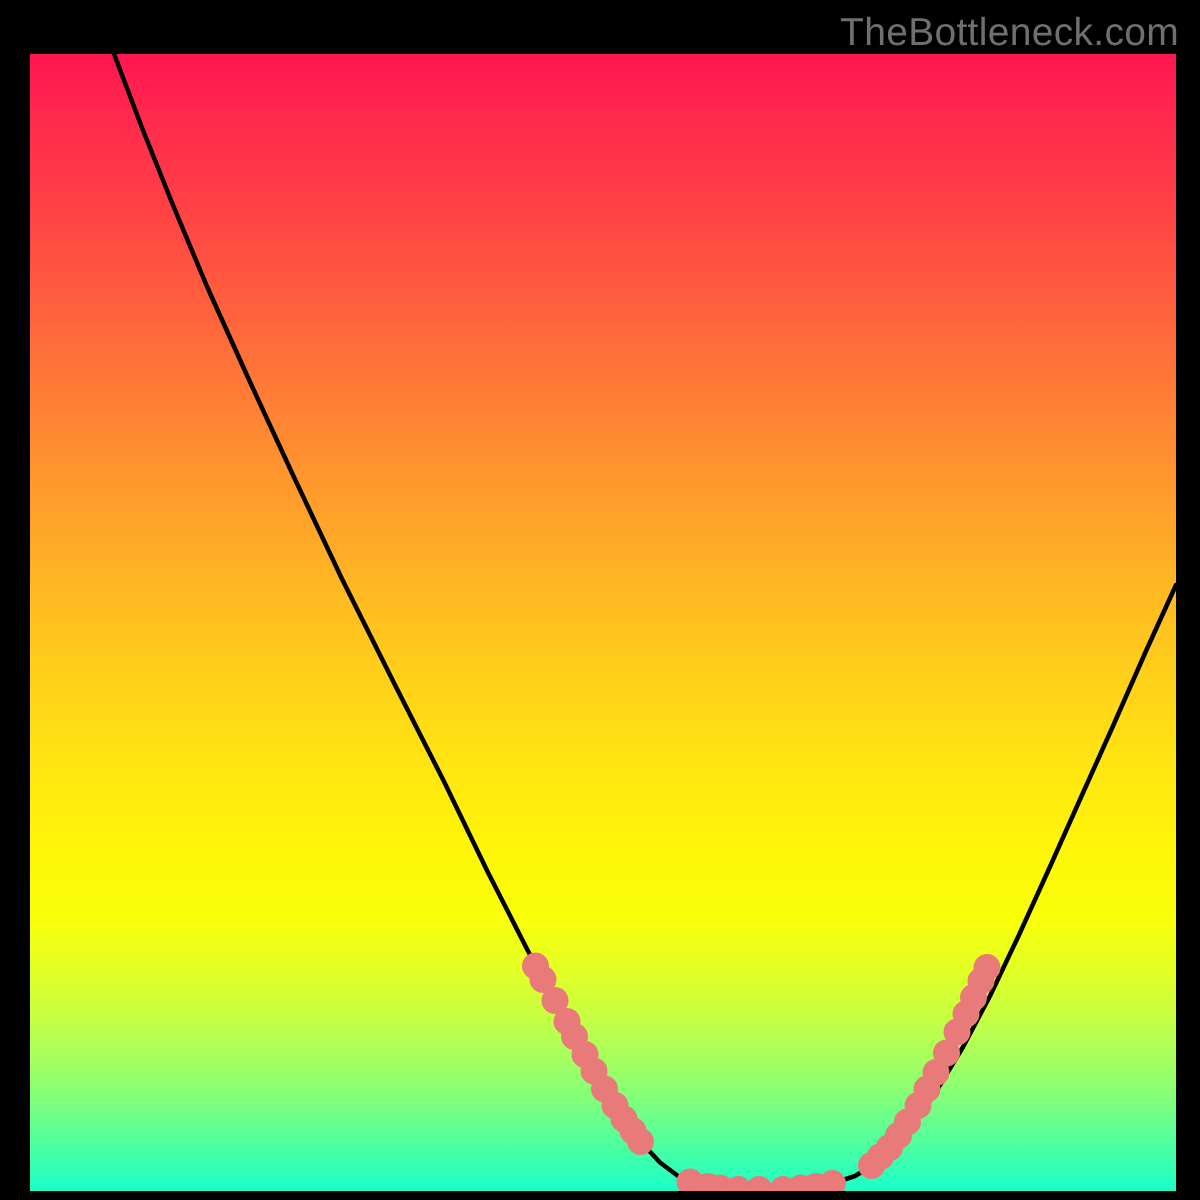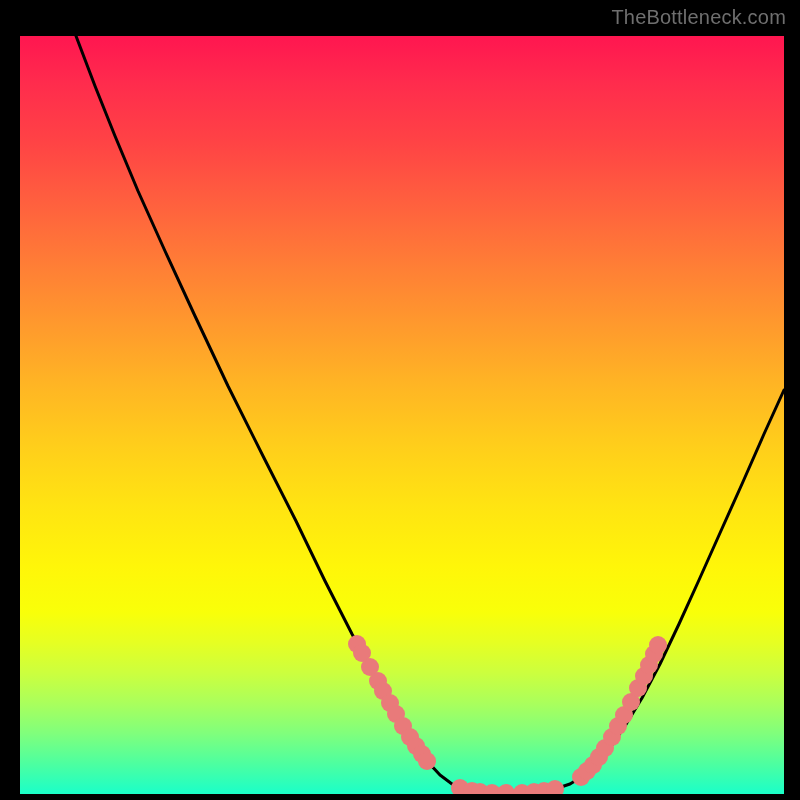--- a/index.html
+++ b/index.html
@@ -49,21 +49,21 @@
       #80ff7c 92%,
       #4dffa0 96%,
       #1affc9 100%
     );
   }
   .watermark {
     position: absolute;
     top: 6px;
     right: 14px;
     font-family: Arial, Helvetica, sans-serif;
-    font-size: 20px;
+    font-size: 26px;
     color: #6f6f6f;
     letter-spacing: 0.2px;
     user-select: none;
   }
   svg {
     position: absolute;
     left: 0;
     top: 0;
   }
 </style>

